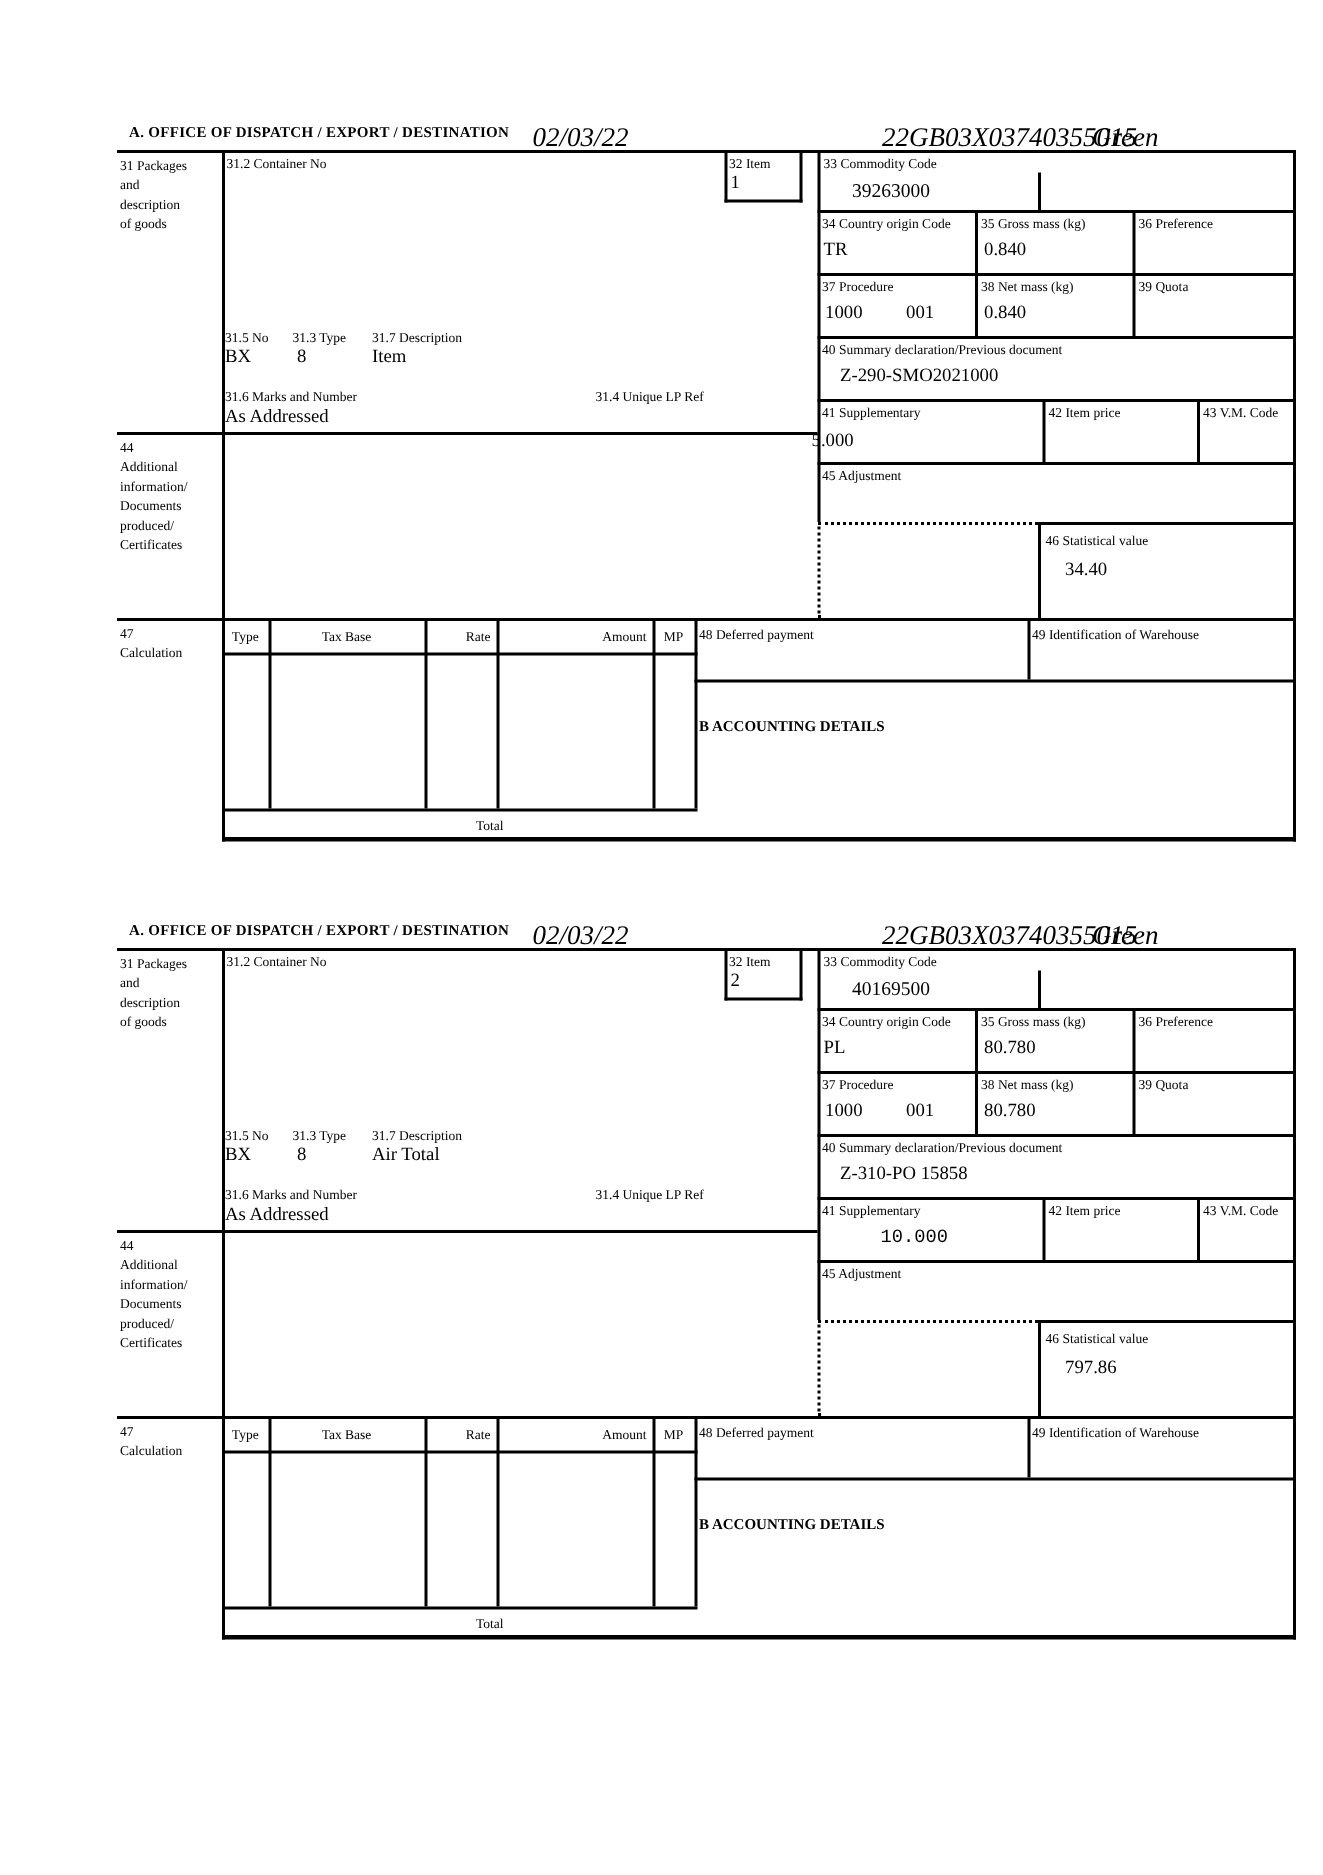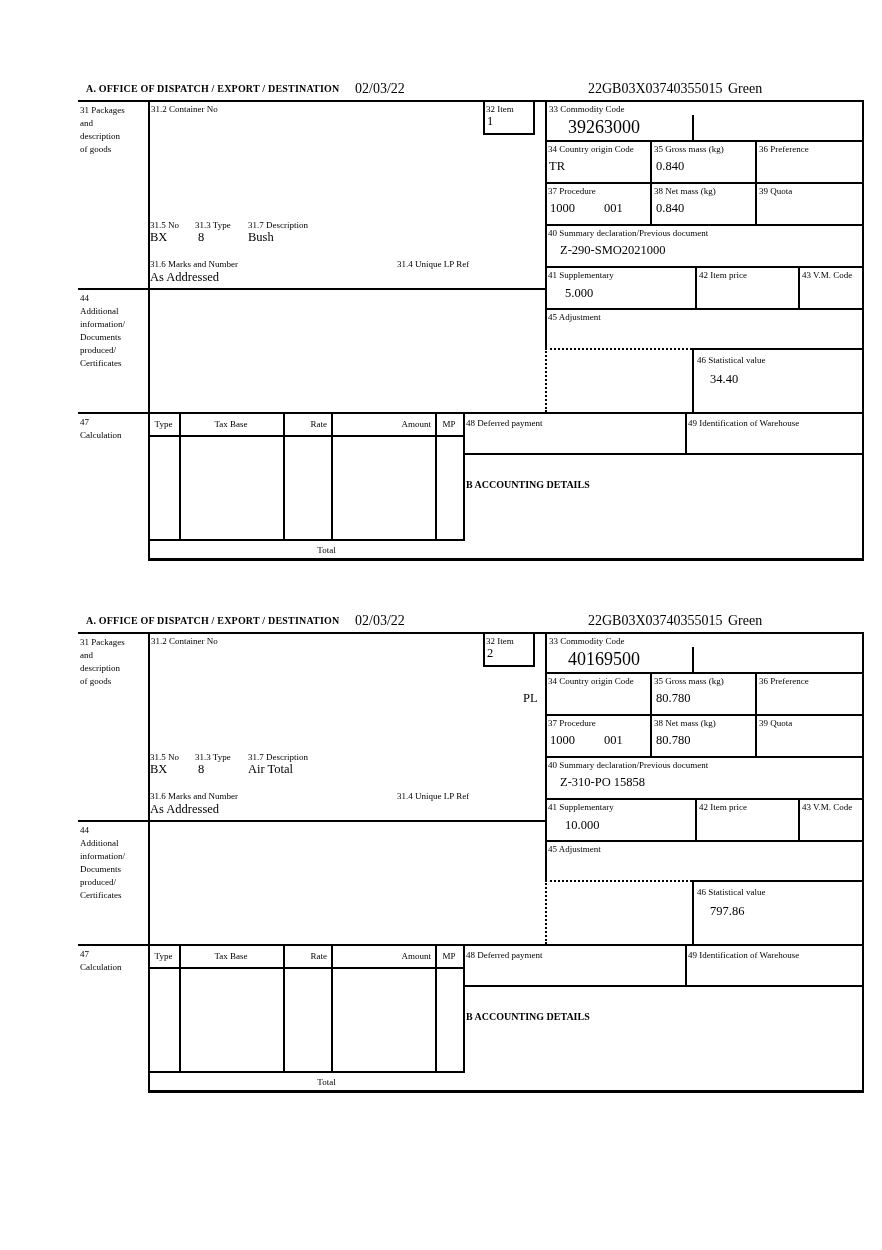--- a/index.html
+++ b/index.html
@@ -9,23 +9,23 @@
     overflow:hidden;
   }
   .sad{position:absolute;left:78px;width:786px;height:502px;}
   .sad i,.sad span{position:absolute;display:block;}
   .hl{background:#000;height:2px;}
   .vl{background:#000;width:2px;}
   .dot-h{border-top:2px dotted #000;height:0;background:none;}
   .dot-v{border-left:2px dotted #000;width:0;background:none;}
   .lbl{font-size:9px;line-height:13px;white-space:pre-line;}
   .val{font-size:12.5px;line-height:14px;white-space:nowrap;}
-  .big{font-size:18px;}
+  .big{font-size:13px;}
   .hdrA{font-weight:bold;font-size:10px;letter-spacing:0.2px;white-space:nowrap;}
-  .hdrV{font-size:14px;white-space:nowrap;}
+  .hdrV{font-size:18px;white-space:nowrap;font-style:italic;}
   .bold{font-weight:bold;margin-top:18px;}
   .th{font-size:9px;line-height:12px;}
 </style>
 </head>
 <body>
 
 <section class="sad" style="top: 80px;">
 
   <span class="hdrA" style="left:8px;top:3px;">A.  OFFICE OF DISPATCH / EXPORT / DESTINATION</span>
   <span class="hdrV" style="left:277px;top:1px;">02/03/22</span>
@@ -88,34 +88,34 @@
   <span class="val" style="left:472px;top:121px;">1000</span>
   <span class="val" style="left:526px;top:121px;">001</span>
   <span class="lbl" style="left:576px;top:105px;">38 Net mass (kg)</span>
   <span class="val" style="left:578px;top:121px;">0.840</span>
   <span class="lbl" style="left:681px;top:105px;">39 Quota</span>
 
   <span class="lbl" style="left:470px;top:147px;">40 Summary declaration/Previous document</span>
   <span class="val" style="left:482px;top:163px;">Z-290-SMO2021000</span>
 
   <span class="lbl" style="left:470px;top:189px;">41 Supplementary</span>
-  <span class="val" style="left:487px;top:206px;">5.000</span>
+  <span class="val" style="left:463px;top:206px;">5.000</span>
   <span class="lbl" style="left:621px;top:189px;">42 Item price</span>
   <span class="lbl" style="left:724px;top:189px;">43 V.M. Code</span>
 
   <span class="lbl" style="left:470px;top:231px;">45 Adjustment</span>
   <span class="lbl" style="left:619px;top:274px;">46 Statistical value</span>
   <span class="val" style="left:632px;top:292px;">34.40</span>
 
   <span class="lbl" style="left:72px;top:139px;">31.5 No</span>
   <span class="lbl" style="left:117px;top:139px;">31.3 Type</span>
   <span class="lbl" style="left:170px;top:139px;">31.7 Description</span>
   <span class="val" style="left:72px;top:150px;">BX</span>
   <span class="val" style="left:120px;top:150px;">8</span>
-  <span class="val" style="left:170px;top:150px;">Bush</span>
+  <span class="val" style="left:170px;top:150px;">Item</span>
 
   <span class="lbl" style="left:72px;top:178px;">31.6 Marks and Number</span>
   <span class="val" style="left:72px;top:190px;">As Addressed</span>
   <span class="lbl" style="left:319px;top:178px;">31.4 Unique LP Ref</span>
 
   <span class="lbl" style="left:2px;top:212px;width:66px;">44
 Additional
 information/
 Documents
 produced/
@@ -184,37 +184,37 @@
 of goods</span>
   <span class="lbl" style="left:73px;top:23px;">31.2 Container No</span>
 
   <span class="lbl" style="left:408px;top:23px;">32 Item</span>
   <span class="val" style="left:409px;top:34px;">2</span>
 
   <span class="lbl" style="left:471px;top:23px;">33 Commodity Code</span>
   <span class="val big" style="left:490px;top:40px;">40169500</span>
 
   <span class="lbl" style="left:470px;top:63px;">34 Country origin Code</span>
-  <span class="val" style="left:445px;top:79px;">PL</span>
+  <span class="val" style="left:471px;top:79px;">PL</span>
   <span class="lbl" style="left:576px;top:63px;">35 Gross mass (kg)</span>
   <span class="val" style="left:578px;top:79px;">80.780</span>
   <span class="lbl" style="left:681px;top:63px;">36 Preference</span>
 
   <span class="lbl" style="left:470px;top:105px;">37 Procedure</span>
   <span class="val" style="left:472px;top:121px;">1000</span>
   <span class="val" style="left:526px;top:121px;">001</span>
   <span class="lbl" style="left:576px;top:105px;">38 Net mass (kg)</span>
   <span class="val" style="left:578px;top:121px;">80.780</span>
   <span class="lbl" style="left:681px;top:105px;">39 Quota</span>
 
   <span class="lbl" style="left:470px;top:147px;">40 Summary declaration/Previous document</span>
   <span class="val" style="left:482px;top:163px;">Z-310-PO 15858</span>
 
   <span class="lbl" style="left:470px;top:189px;">41 Supplementary</span>
-  <span class="val" style="left:487px;top:206px;">10.000</span>
+  <span class="val" style="left:509px;top:206px;font-family:Liberation Mono, monospace;">10.000</span>
   <span class="lbl" style="left:621px;top:189px;">42 Item price</span>
   <span class="lbl" style="left:724px;top:189px;">43 V.M. Code</span>
 
   <span class="lbl" style="left:470px;top:231px;">45 Adjustment</span>
   <span class="lbl" style="left:619px;top:274px;">46 Statistical value</span>
   <span class="val" style="left:632px;top:292px;">797.86</span>
 
   <span class="lbl" style="left:72px;top:139px;">31.5 No</span>
   <span class="lbl" style="left:117px;top:139px;">31.3 Type</span>
   <span class="lbl" style="left:170px;top:139px;">31.7 Description</span>

